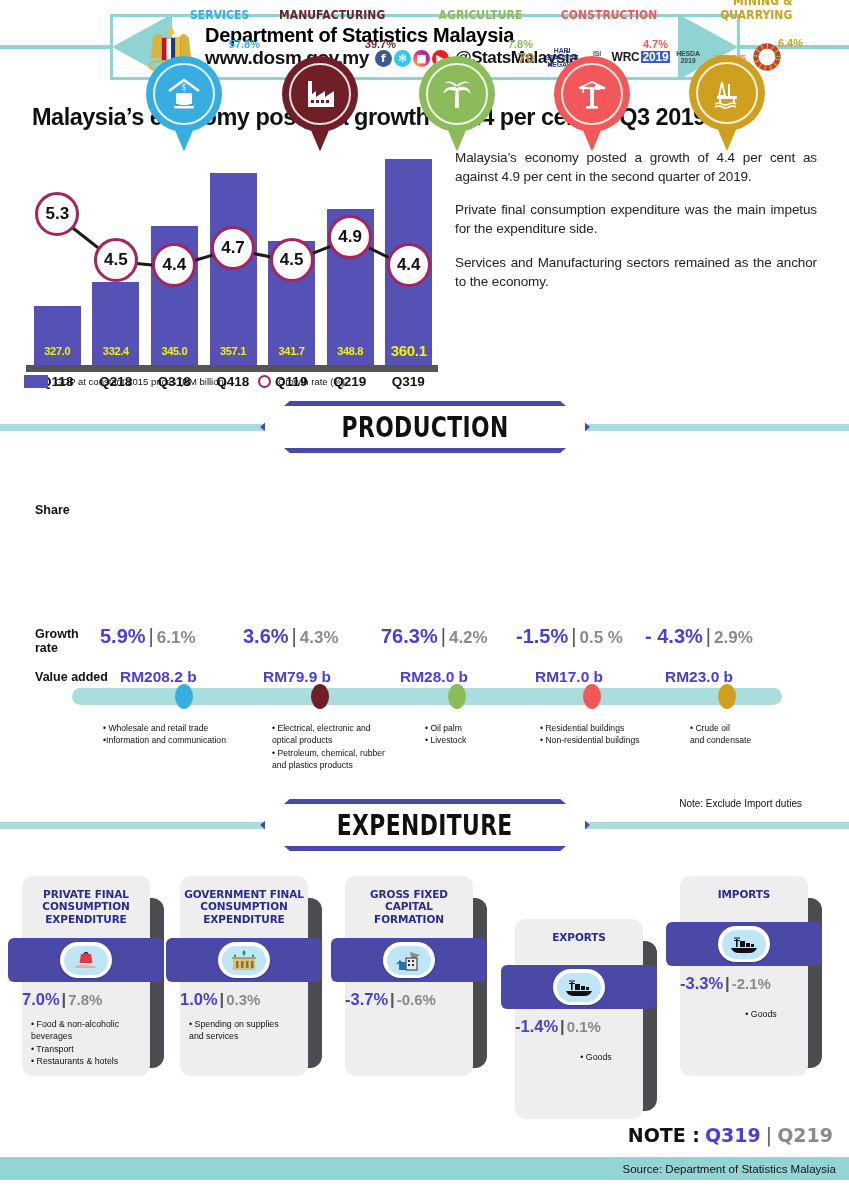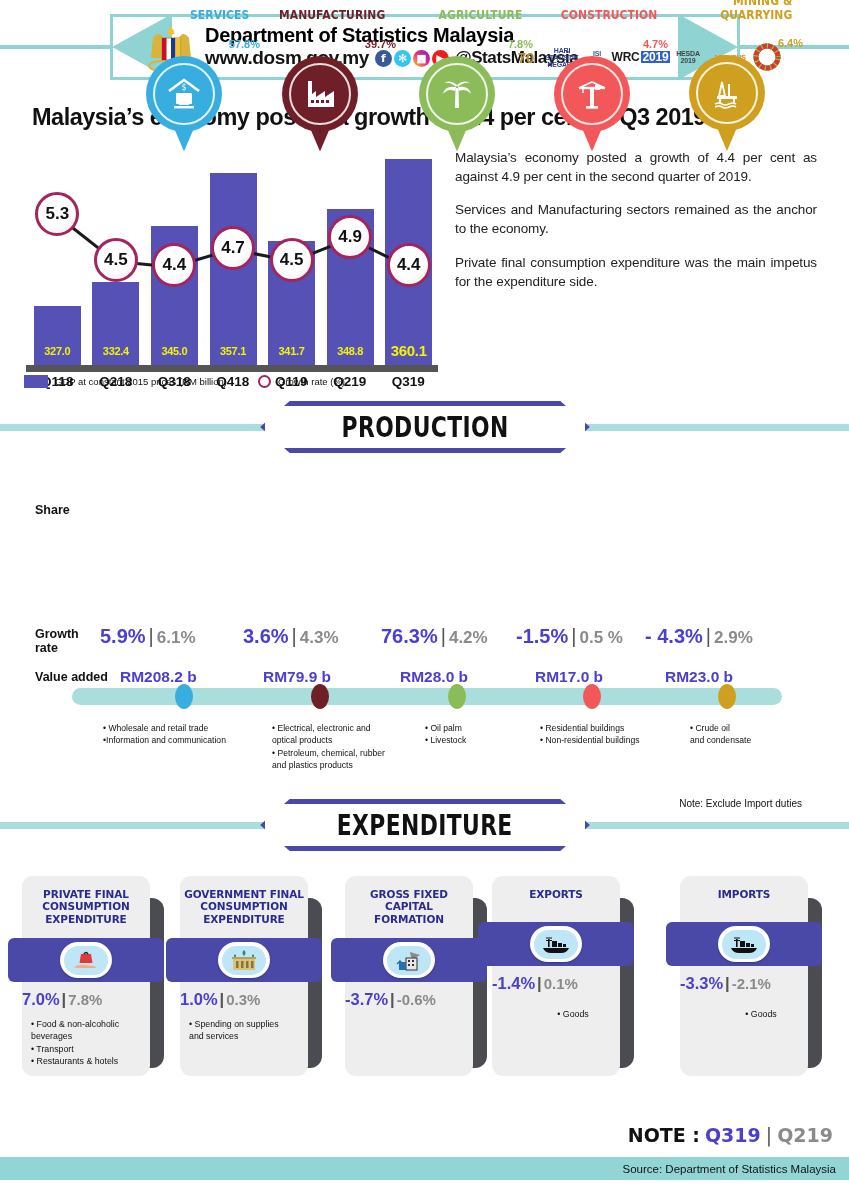--- a/index.html
+++ b/index.html
@@ -313,22 +313,22 @@
   </div>
 <div class="legend">
   <span class="lg-sw"></span>
   <span class="lg-txt">GDP at constant 2015 prices (RM billion)</span>
   <span class="lg-circ"></span>
   <span class="lg-txt">Growth rate (%)</span>
 </div>
 
 <div class="sidetext">
   <p>Malaysia’s economy posted a growth of 4.4 per cent as against 4.9 per cent in the second quarter of 2019.</p>
+  <p>Private final consumption expenditure was the main impetus for the expenditure side.</p>
   <p>Services and Manufacturing sectors remained as the anchor to the economy.</p>
-  <p>Private final consumption expenditure was the main impetus for the expenditure side.</p>
 </div>
 
 <div class="banner-rail" style="top:424px;"></div>
 <div class="banner-hex" style="top:401px;left:260px;">
   <span>PRODUCTION</span>
 </div>
 
 <div>
   <div class="row-label" style="top:503px;left:35px;">Share</div>
   <div class="row-label" style="top:627px;left:35px;">Growth</div>
@@ -540,21 +540,21 @@
               <rect x="16" y="16" width="2" height="2"></rect>
               <rect x="20" y="16" width="2" height="2"></rect>
             </g>
             <rect x="7" y="14" width="7" height="8" fill="#2b6fa8"></rect>
             <path d="M5 16 l3 -3 l3 3" fill="none" stroke="#2b6fa8" stroke-width="1.4"></path>
           </svg>
         </div>
       </div>
       <div class="ec-rate" style="top:114px"><span class="cur">-3.7%</span><span class="sep">|</span><span class="prev">-0.6%</span></div>
     </div>
-    <div class="ecard" style="left: 492px;">
+    <div class="ecard" style="left: 515px; margin-top: 43px;">
       <div class="ec-shadow"></div>
       <div class="ec-body"></div>
       <div class="ec-title"><span>EXPORTS</span></div>
       <div class="ec-band" style="top:46px"></div>
       <div class="ec-iconwrap" style="top:50px;left:38px">
         <div class="ec-iconin">
           <svg width="34" height="24" viewBox="0 0 34 24">
             <rect x="13" y="9" width="5" height="6" fill="#111"></rect>
             <rect x="19" y="11" width="4" height="4" fill="#111"></rect>
             <rect x="24" y="12" width="3" height="3" fill="#111"></rect>

